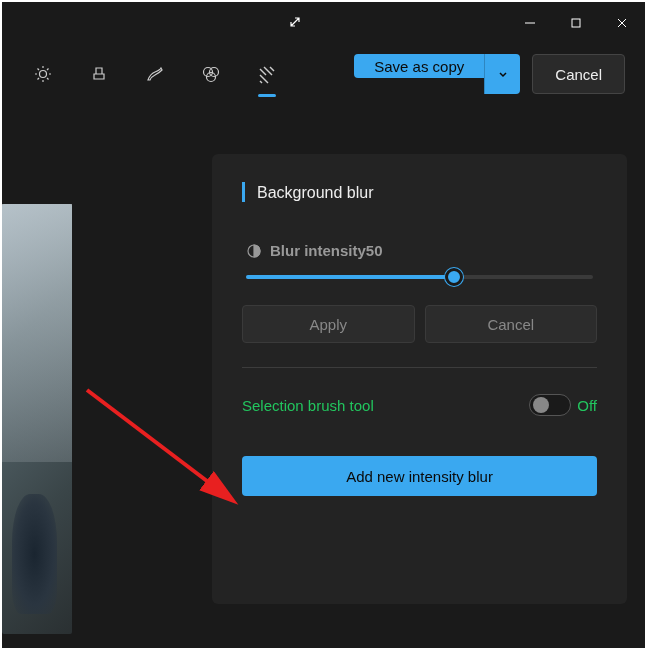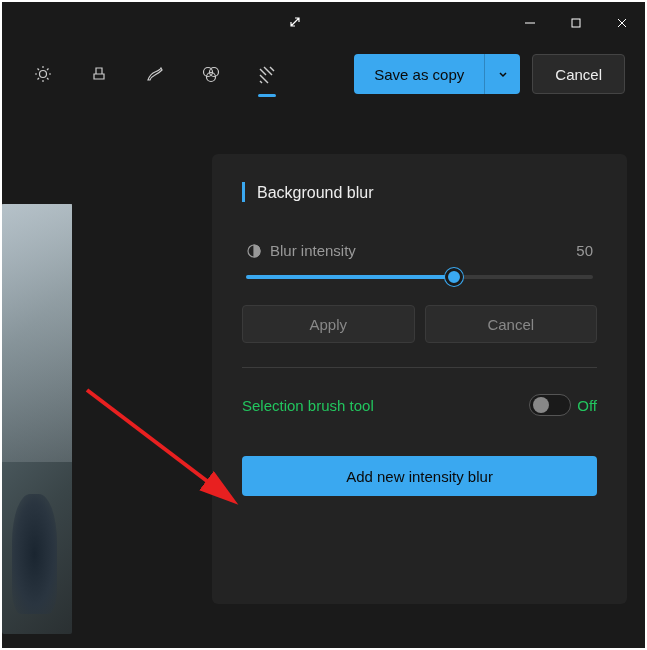--- a/index.html
+++ b/index.html
@@ -93,21 +93,21 @@
       flex: 1;
     }
     .save-group {
       display: flex;
       margin-right: 12px;
     }
     .save-btn {
       background: #3aa8f0;
       color: #0a0a0a;
       border: none;
-      height: 40px;
+      height: 24px;
       padding: 0 20px;
       font-size: 15px;
       border-radius: 4px 0 0 4px;
       display: flex;
       align-items: center;
     }
     .save-dropdown {
       background: #3aa8f0;
       color: #0a0a0a;
       border: none;
@@ -182,25 +182,26 @@
     }
     .accent-bar {
       width: 3px;
       height: 20px;
       background: #3aa8f0;
       margin-right: 12px;
     }
     .intensity-row {
       display: flex;
       align-items: center;
-      justify-content: space-between;
+      justify-content: flex-start;
       color: #999;
       font-size: 15px;
       margin-bottom: 16px;
       padding: 0 4px;
+      font-weight: bold;
     }
     .intensity-label {
       display: flex;
       align-items: center;
       gap: 8px;
     }
     .slider-wrap {
       padding: 0 4px;
       margin-bottom: 26px;
     }

